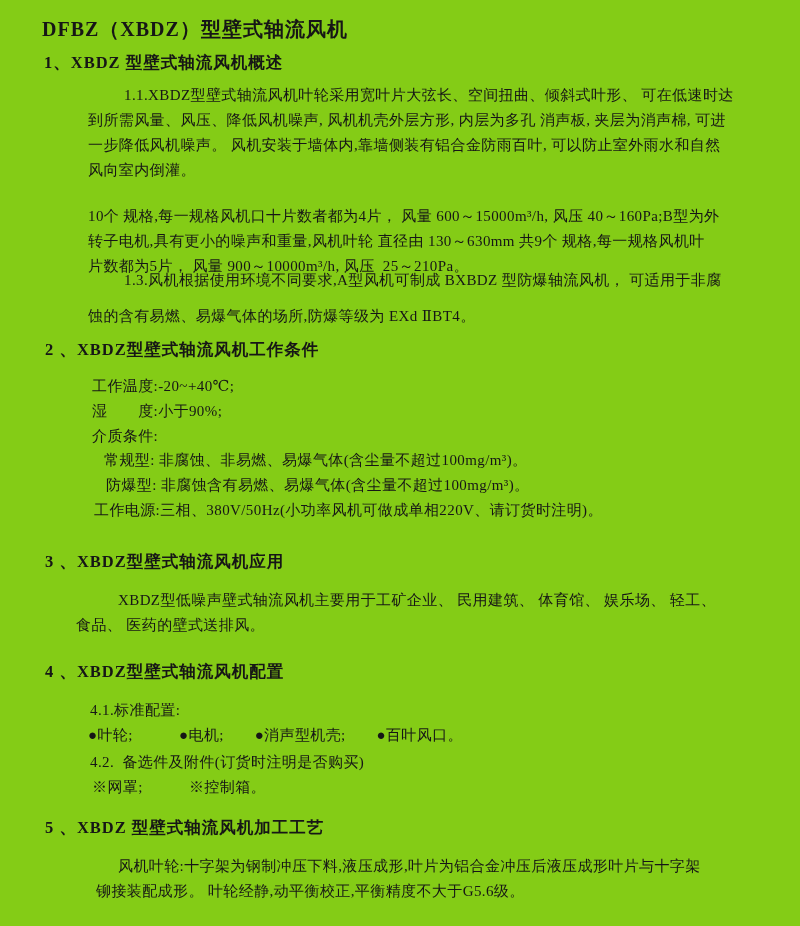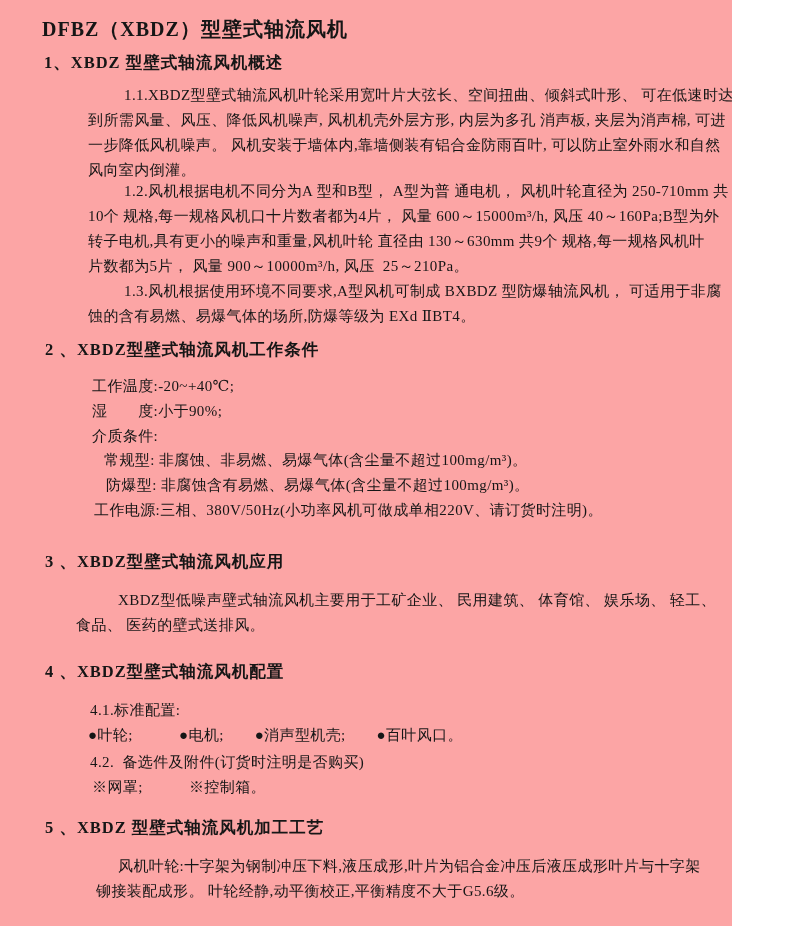--- a/index.html
+++ b/index.html
@@ -1,21 +1,21 @@
 <!DOCTYPE html>
 <html><head>
 <meta charset="utf-8">
 <style>
   * { margin: 0; padding: 0; box-sizing: border-box; }
   html, body { background: #ffffff; }
   .page {
     position: relative;
-    width: 732px;
+    width: 800px;
     height: 926px;
-    background: #fca5a5;
+    background: #84cc16;
     color: #161616;
     font-family: "Liberation Serif", "DejaVu Serif", serif;
     overflow: hidden;
   }
   .doc-title {
     position: absolute;
     left: 42px; top: 16px;
     font-size: 20px;
     font-weight: bold;
     letter-spacing: 1px;
@@ -46,25 +46,24 @@
 
 <div class="page">
 
   <div class="doc-title">DFBZ（XBDZ）型壁式轴流风机</div>
 
   <div class="sec-heading h1">1、XBDZ 型壁式轴流风机概述</div>
   <div class="ln" style="left:124px; top:85px;">1.1.XBDZ型壁式轴流风机叶轮采用宽叶片大弦长、空间扭曲、倾斜式叶形、 可在低速时达</div>
   <div class="ln" style="left:88px;  top:135px;">一步降低风机噪声。 风机安装于墙体内,靠墙侧装有铝合金防雨百叶, 可以防止室外雨水和自然</div>
   <div class="ln" style="left:88px;  top:110px;">到所需风量、风压、降低风机噪声, 风机机壳外层方形, 内层为多孔 消声板, 夹层为消声棉, 可进</div>
   <div class="ln" style="left:88px;  top:160px;">风向室内倒灌。</div>
-  <div class="ln" style="left:124px; top:181px;">1.2.风机根据电机不同分为A 型和B型， A型为普 通电机， 风机叶轮直径为 250-710mm 共</div>
   <div class="ln" style="left:88px;  top:206px;">10个 规格,每一规格风机口十片数者都为4片， 风量 600～15000m³/h, 风压 40～160Pa;B型为外</div>
   <div class="ln" style="left:88px;  top:231px;">转子电机,具有更小的噪声和重量,风机叶轮 直径由 130～630mm 共9个 规格,每一规格风机叶</div>
   <div class="ln" style="left:88px;  top:256px;">片数都为5片， 风量 900～10000m³/h, 风压  25～210Pa。</div>
-  <div class="ln" style="left:124px; top:281px;">1.3.风机根据使用环境不同要求,A型风机可制成 BXBDZ 型防爆轴流风机， 可适用于非腐</div>
+  <div class="ln" style="left:124px; top:270px;">1.3.风机根据使用环境不同要求,A型风机可制成 BXBDZ 型防爆轴流风机， 可适用于非腐</div>
   <div class="ln" style="left:88px;  top:306px;">蚀的含有易燃、易爆气体的场所,防爆等级为 EXd ⅡBT4。</div>
 
   <div class="sec-heading h2">2 、XBDZ型壁式轴流风机工作条件</div>
   <div class="ln" style="left:92px;  top:376px;">工作温度:-20~+40℃;</div>
   <div class="ln" style="left:92px;  top:401px;">湿　　度:小于90%;</div>
   <div class="ln" style="left:92px;  top:426px;">介质条件:</div>
   <div class="ln" style="left:104px; top:450px;">常规型: 非腐蚀、非易燃、易爆气体(含尘量不超过100mg/m³)。</div>
   <div class="ln" style="left:106px; top:475px;">防爆型: 非腐蚀含有易燃、易爆气体(含尘量不超过100mg/m³)。</div>
   <div class="ln" style="left:94px;  top:500px;">工作电源:三相、380V/50Hz(小功率风机可做成单相220V、请订货时注明)。</div>
 

